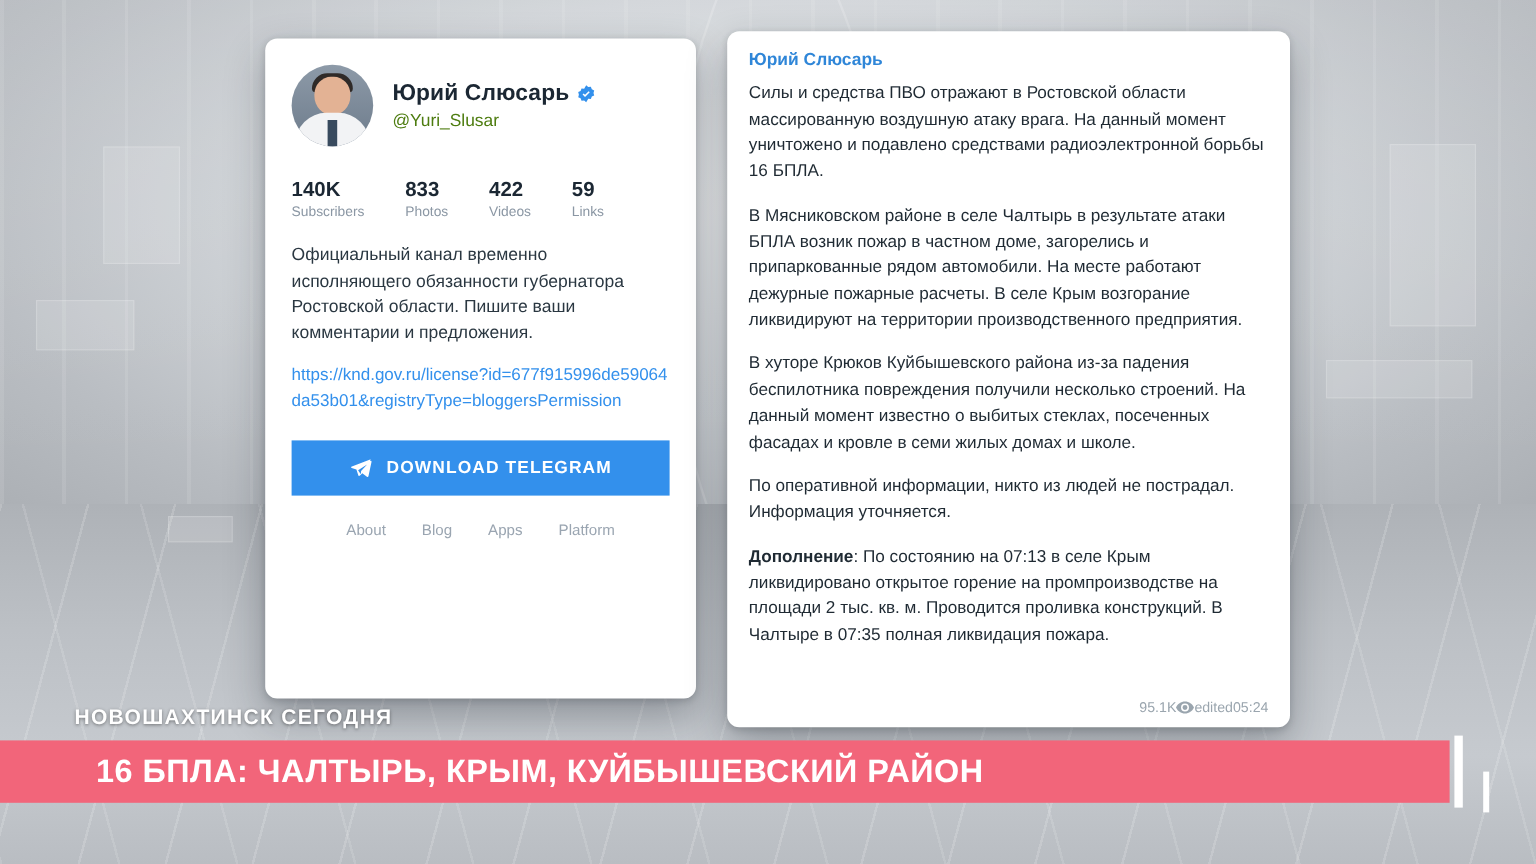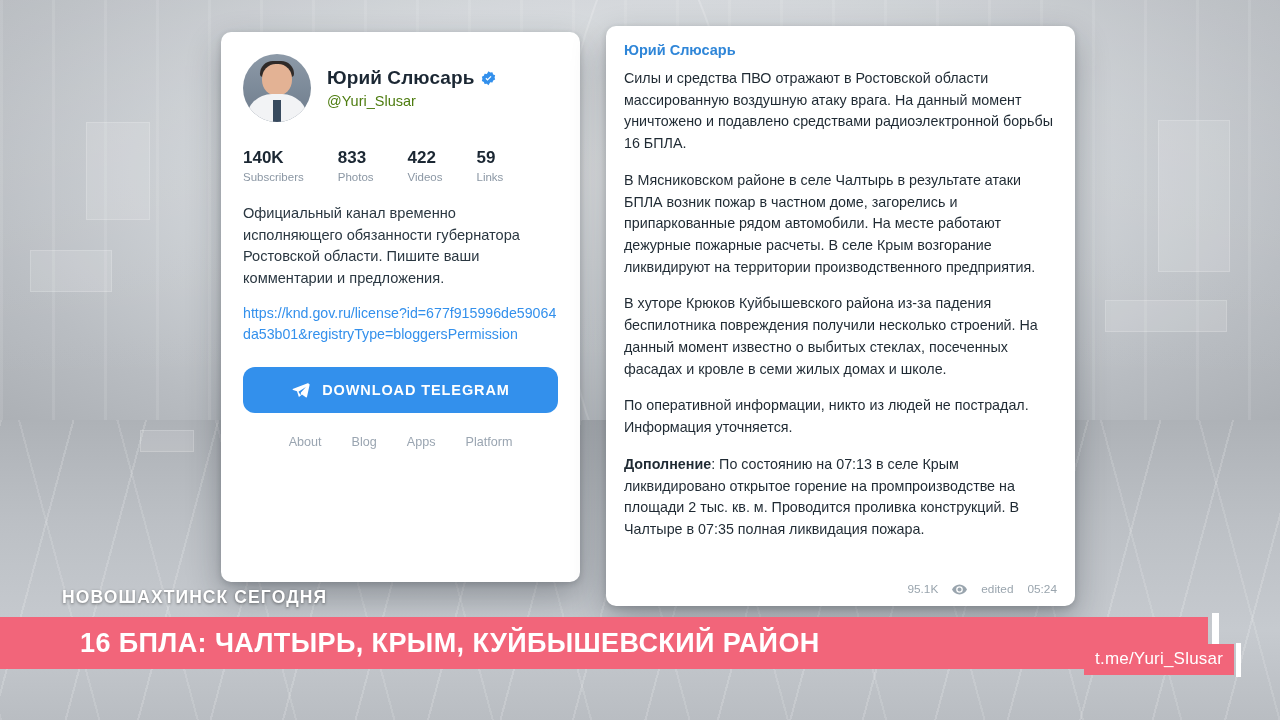--- a/index.html
+++ b/index.html
@@ -196,21 +196,21 @@
     font-size: 14.6px;
     color: #2a3741;
   }
   .vk-row a {
     color: #3390ec;
     text-decoration: none;
   }
   .dl-btn {
     margin: 22px 22px 0 22px;
     height: 46px;
-    border-radius: 12px;
+    border-radius: 0;
     background: #3390ec;
     color: #fff;
     display: flex;
     align-items: center;
     justify-content: center;
     gap: 11px;
     font-size: 14.5px;
     font-weight: 700;
     letter-spacing: .9px;
     cursor: pointer;
@@ -254,21 +254,21 @@
   }
   .msg-body p {
     margin: 0 0 15px 0;
   }
   .msg-body p:last-child { margin-bottom: 0; }
   .msg-body b { font-weight: 700; }
   .msg-meta {
     display: flex;
     align-items: center;
     justify-content: flex-end;
-    gap: 14px;
+    gap: 0;
     font-size: 11.8px;
     color: #9aa5ae;
     padding-top: 8px;
   }
   .eye {
     width: 15px;
     height: 11px;
     display: block;
   }
 
@@ -430,17 +430,16 @@
       <span>05:24</span>
     </div>
   </div>
 
   <div id="lower-third">
     <div class="kicker">НОВОШАХТИНСК СЕГОДНЯ</div>
     <div class="headline-bar">
       <div class="headline">16 БПЛА: ЧАЛТЫРЬ, КРЫМ, КУЙБЫШЕВСКИЙ РАЙОН</div>
     </div>
     <div class="headline-tick"></div>
-    <div class="handle-chip">t.me/Yuri_Slusar</div>
     <div class="handle-chip-tick"></div>
   </div>
 
 </div>
 
 </body></html>

